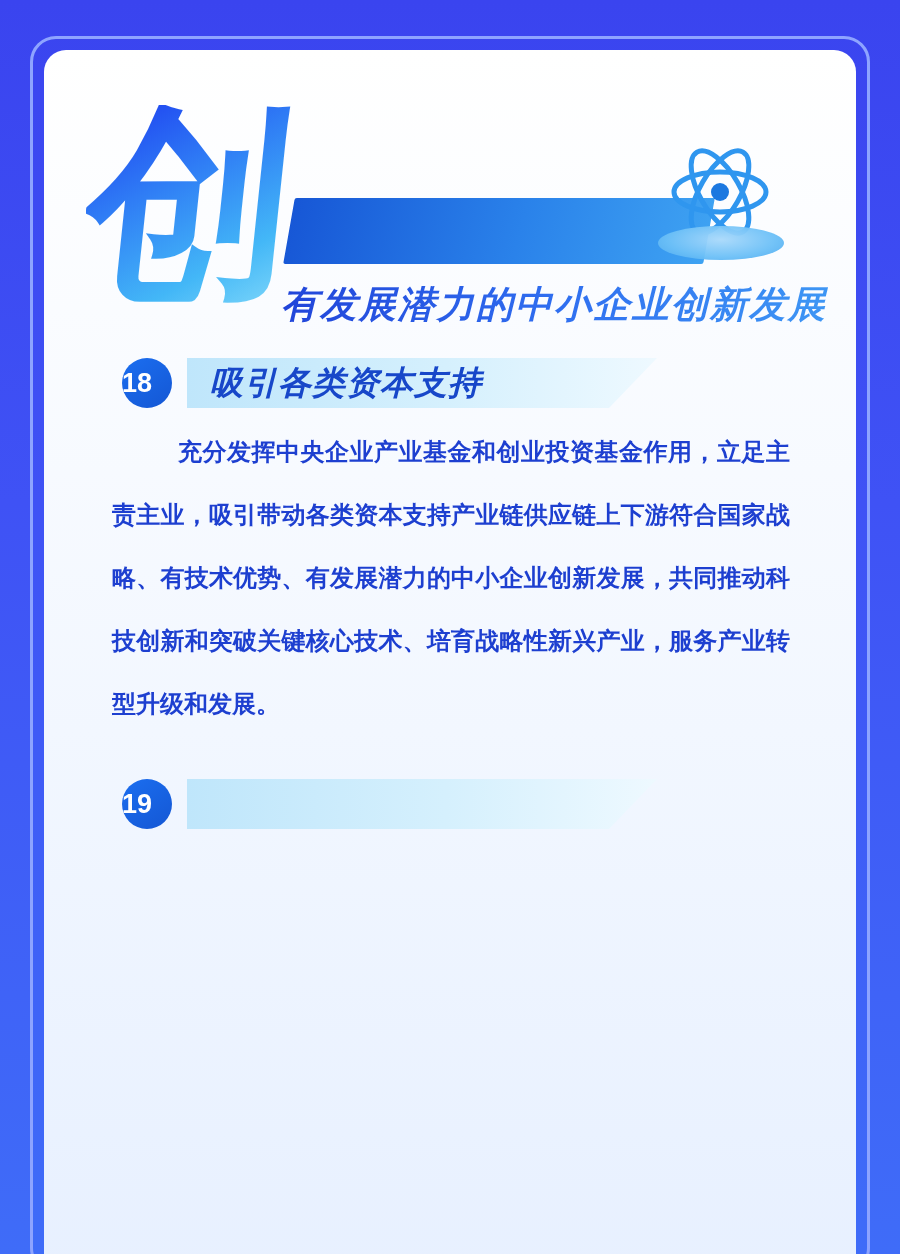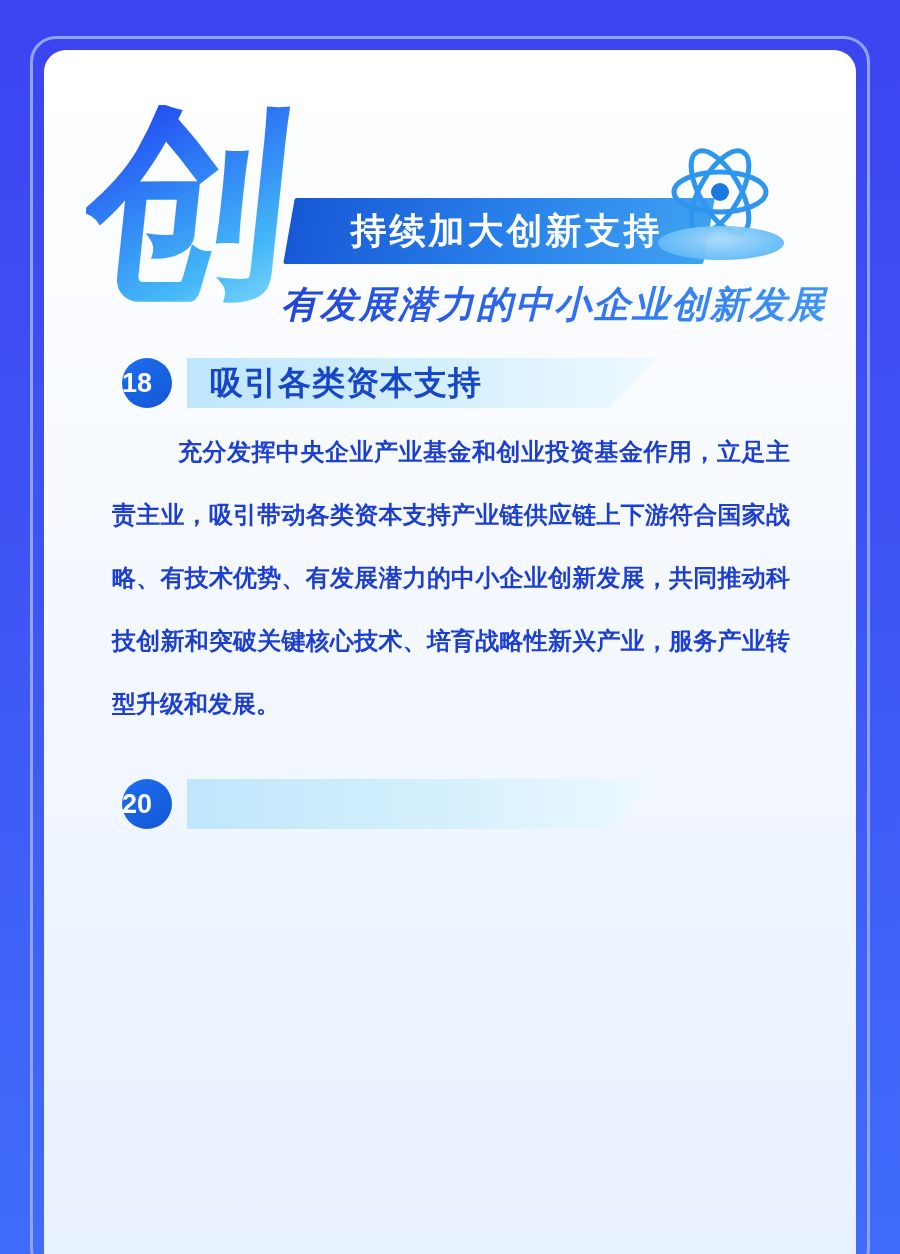--- a/index.html
+++ b/index.html
@@ -159,21 +159,21 @@
   .tag-text {
     position: absolute;
     left: 128px;
     top: 8px;
     height: 50px;
     line-height: 50px;
     font-size: 33px;
     font-weight: bold;
     letter-spacing: 1px;
   }
-  .tag-text.blue { color: #1747c9; }
+  .tag-text.blue { color: #1747c9; font-style: italic; }
   .tag-text.orange { color: #e07a10; }
 
   .body-text {
     font-size: 24px;
     line-height: 63px;
     color: #1d3fd0;
     font-weight: bold;
     text-indent: 66px;
     letter-spacing: 0px;
     padding: 0 28px 0 30px;
@@ -186,21 +186,20 @@
 <body>
 
 <div class="poster">
   <div class="inner-frame"></div>
 
   <div class="card">
 
     <div class="header">
       <div class="brush-char">创</div>
       <div class="ribbon"></div>
-      <div class="ribbon-text">持续加大创新支持</div>
       <div class="subtitle">有发展潜力的中小企业创新发展</div>
 
       <div class="atom">
         <div class="atom-disc"></div>
         <svg width="160" height="150" viewBox="0 0 160 150">
           <g fill="none" stroke="#2f96ef" stroke-width="5">
             <ellipse cx="80" cy="62" rx="46" ry="20" transform="rotate(0 80 62)"></ellipse>
             <ellipse cx="80" cy="62" rx="46" ry="20" transform="rotate(60 80 62)"></ellipse>
             <ellipse cx="80" cy="62" rx="46" ry="20" transform="rotate(120 80 62)"></ellipse>
           </g>
@@ -215,19 +214,19 @@
         <div class="tag"></div>
         <div class="tag-text blue">吸引各类资本支持</div>
       </div>
       <div class="body-text">充分发挥中央企业产业基金和创业投资基金作用，立足主责主业，吸引带动各类资本支持产业链供应链上下游符合国家战略、有技术优势、有发展潜力的中小企业创新发展，共同推动科技创新和突破关键核心技术、培育战略性新兴产业，服务产业转型升级和发展。</div>
     </div>
 
     <div class="gap-b"></div>
 
     <div class="section">
       <div class="sec-head">
-        <div class="badge">20</div>
+        <div class="badge">19</div>
         <div class="tag"></div>
       </div>
     </div>
 
   </div>
 </div>
 
 </body></html>

